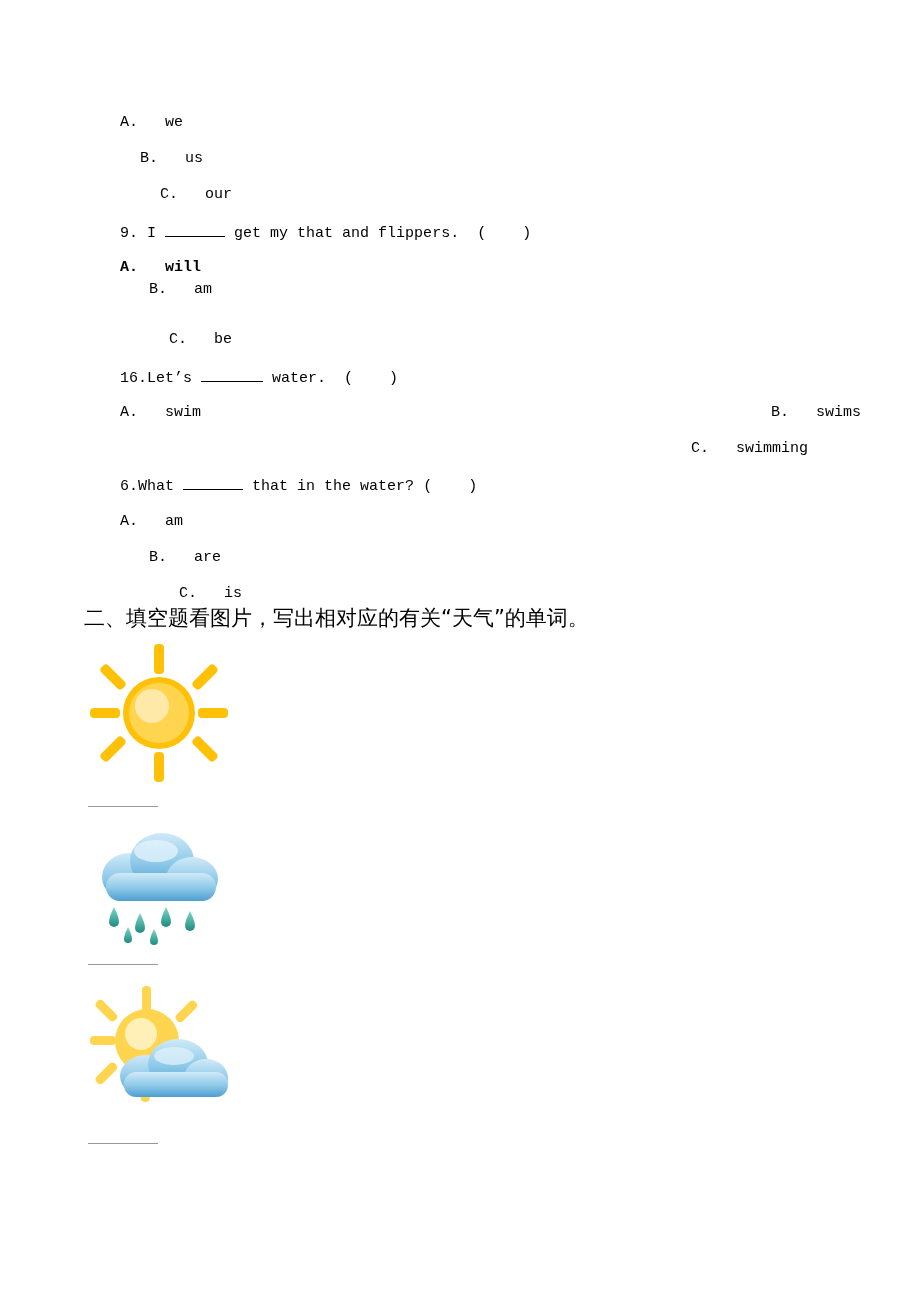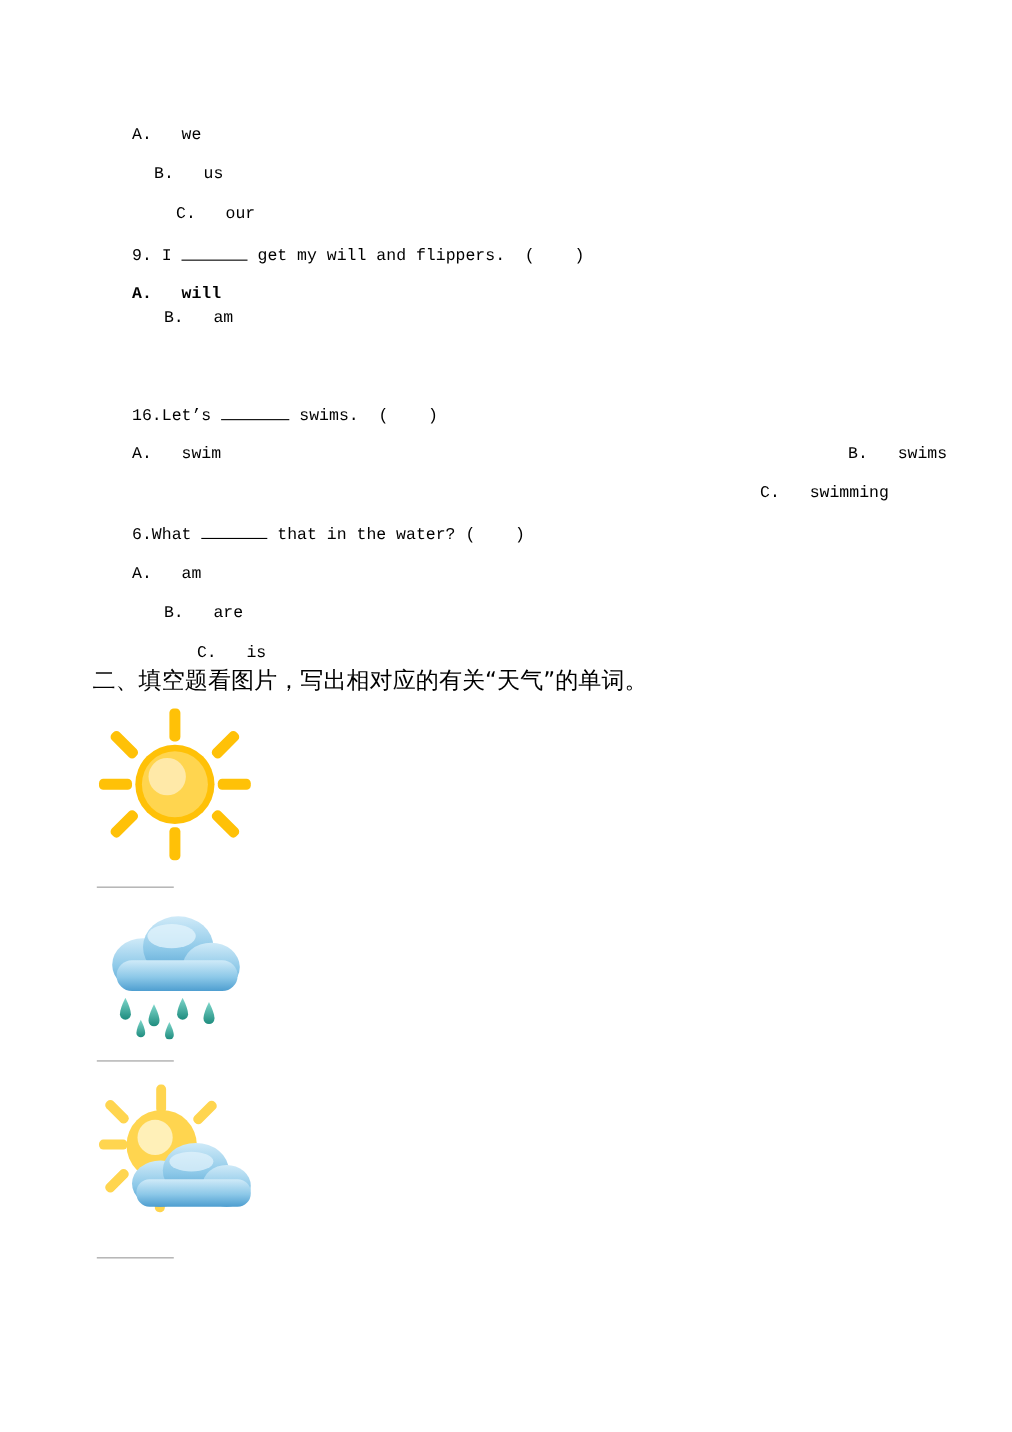--- a/index.html
+++ b/index.html
@@ -61,31 +61,34 @@
     <span>A.</span><span>&nbsp;&nbsp;&nbsp;</span><span>we</span>
   </div>
   <div class="abs mono" style="left:124px; top:169px;">
     <span>C.</span><span>&nbsp;&nbsp;&nbsp;</span><span>our</span>
   </div>
   <div class="abs mono" style="left:104px; top:133px;">
     <span>B.</span><span>&nbsp;&nbsp;&nbsp;</span><span>us</span>
   </div>
 
   <div class="abs mono" style="left:84px; top:206px;">
-    <span>9.</span><span> </span><span>I</span><span> </span><span class="blank-line" style="width:60px;"></span><span> </span><span>get my will and flippers.</span><span>  </span><span>(    )</span>
+    <span>9.</span><span> </span><span>I</span><span> </span><span class="blank-line" style="width:60px;"></span><span> </span><span>get my that and flippers.</span><span>  </span><span>(    )</span>
   </div>
   <div class="abs mono" style="left:84px; top:242px;font-weight:bold;">
     <span>A.</span><span>&nbsp;&nbsp;&nbsp;</span><span>will</span>
   </div>
   <div class="abs mono" style="left:113px; top:264px;">
     <span>B.</span><span>&nbsp;&nbsp;&nbsp;</span><span>am</span>
   </div>
+  <div class="abs mono" style="left:133px; top:314px;">
+    <span>C.</span><span>&nbsp;&nbsp;&nbsp;</span><span>be</span>
+  </div>
 
   <div class="abs mono" style="left:84px; top:351px;">
-    <span>16.</span><span>Let’s</span><span> </span><span class="blank-line" style="width:62px;"></span><span> </span><span>swims.</span><span>  </span><span>(    )</span>
+    <span>16.</span><span>Let’s</span><span> </span><span class="blank-line" style="width:62px;"></span><span> </span><span>water.</span><span>  </span><span>(    )</span>
   </div>
   <div class="abs mono" style="left:84px; top:387px;">
     <span>A.</span><span>&nbsp;&nbsp;&nbsp;</span><span>swim</span>
   </div>
   <div class="abs mono" style="left:735px; top:387px;">
     <span>B.</span><span>&nbsp;&nbsp;&nbsp;</span><span>swims</span>
   </div>
   <div class="abs mono" style="left:655px; top:423px;">
     <span>C.</span><span>&nbsp;&nbsp;&nbsp;</span><span>swimming</span>
   </div>

